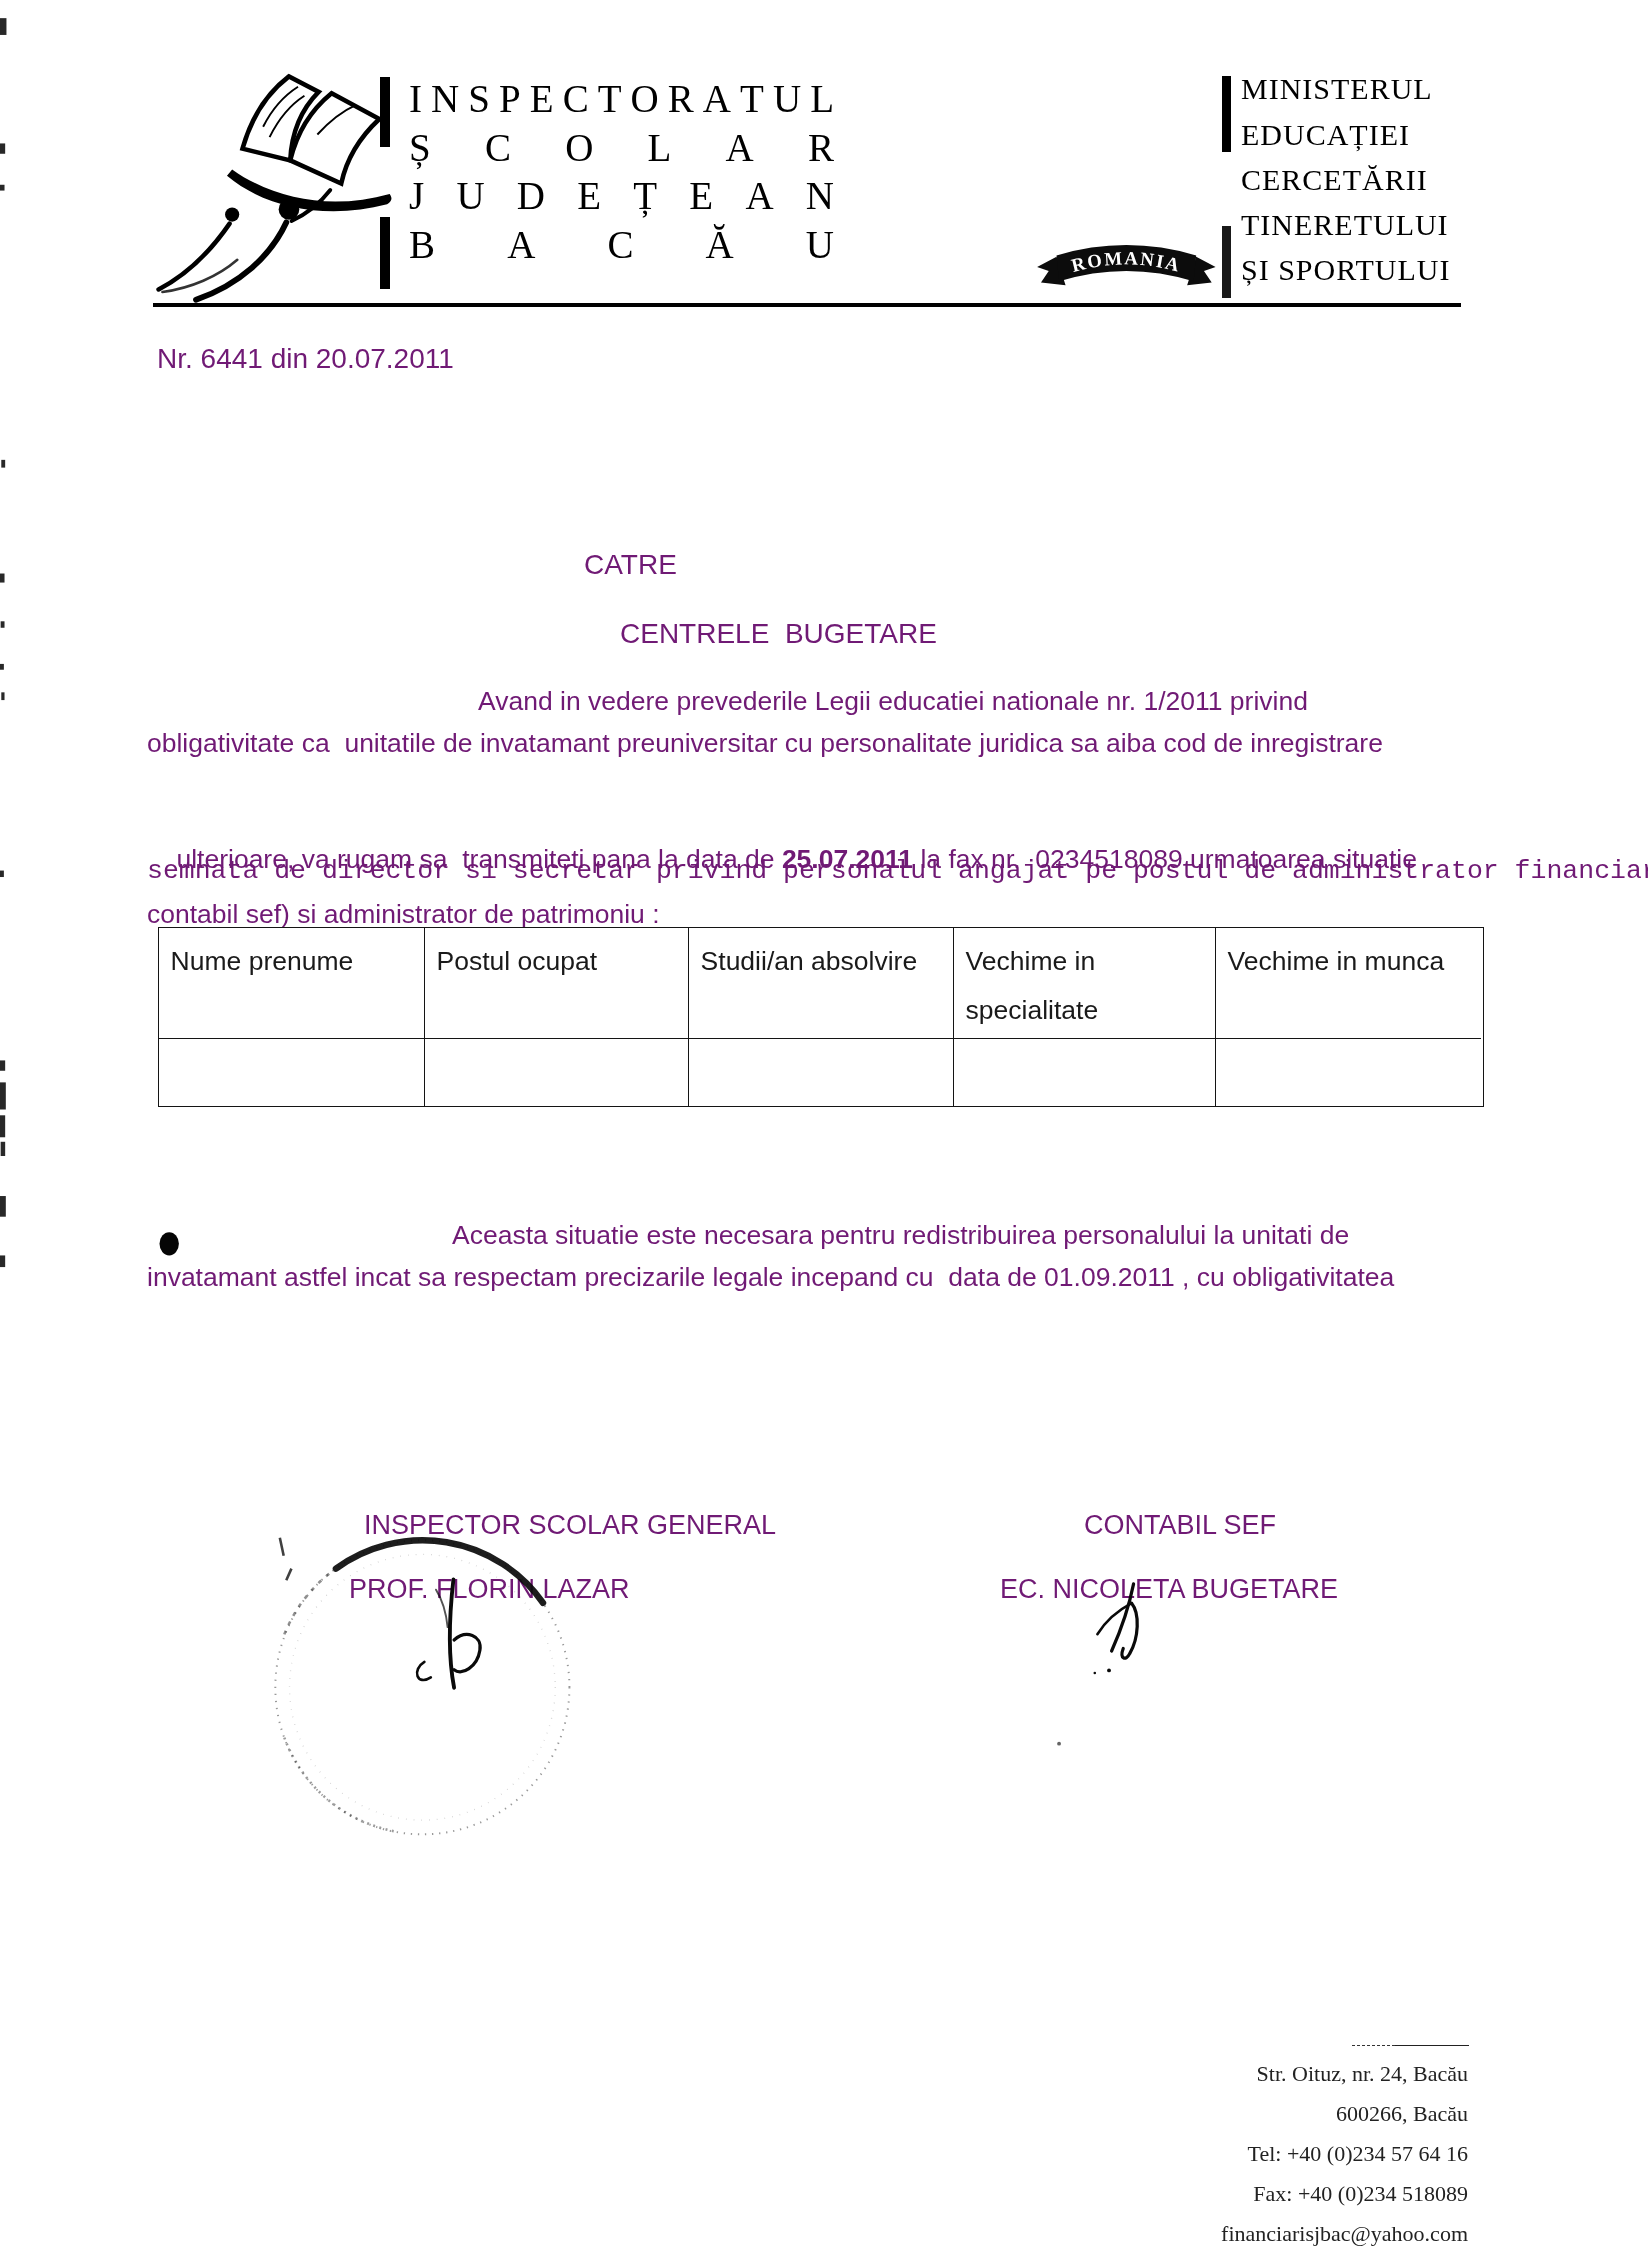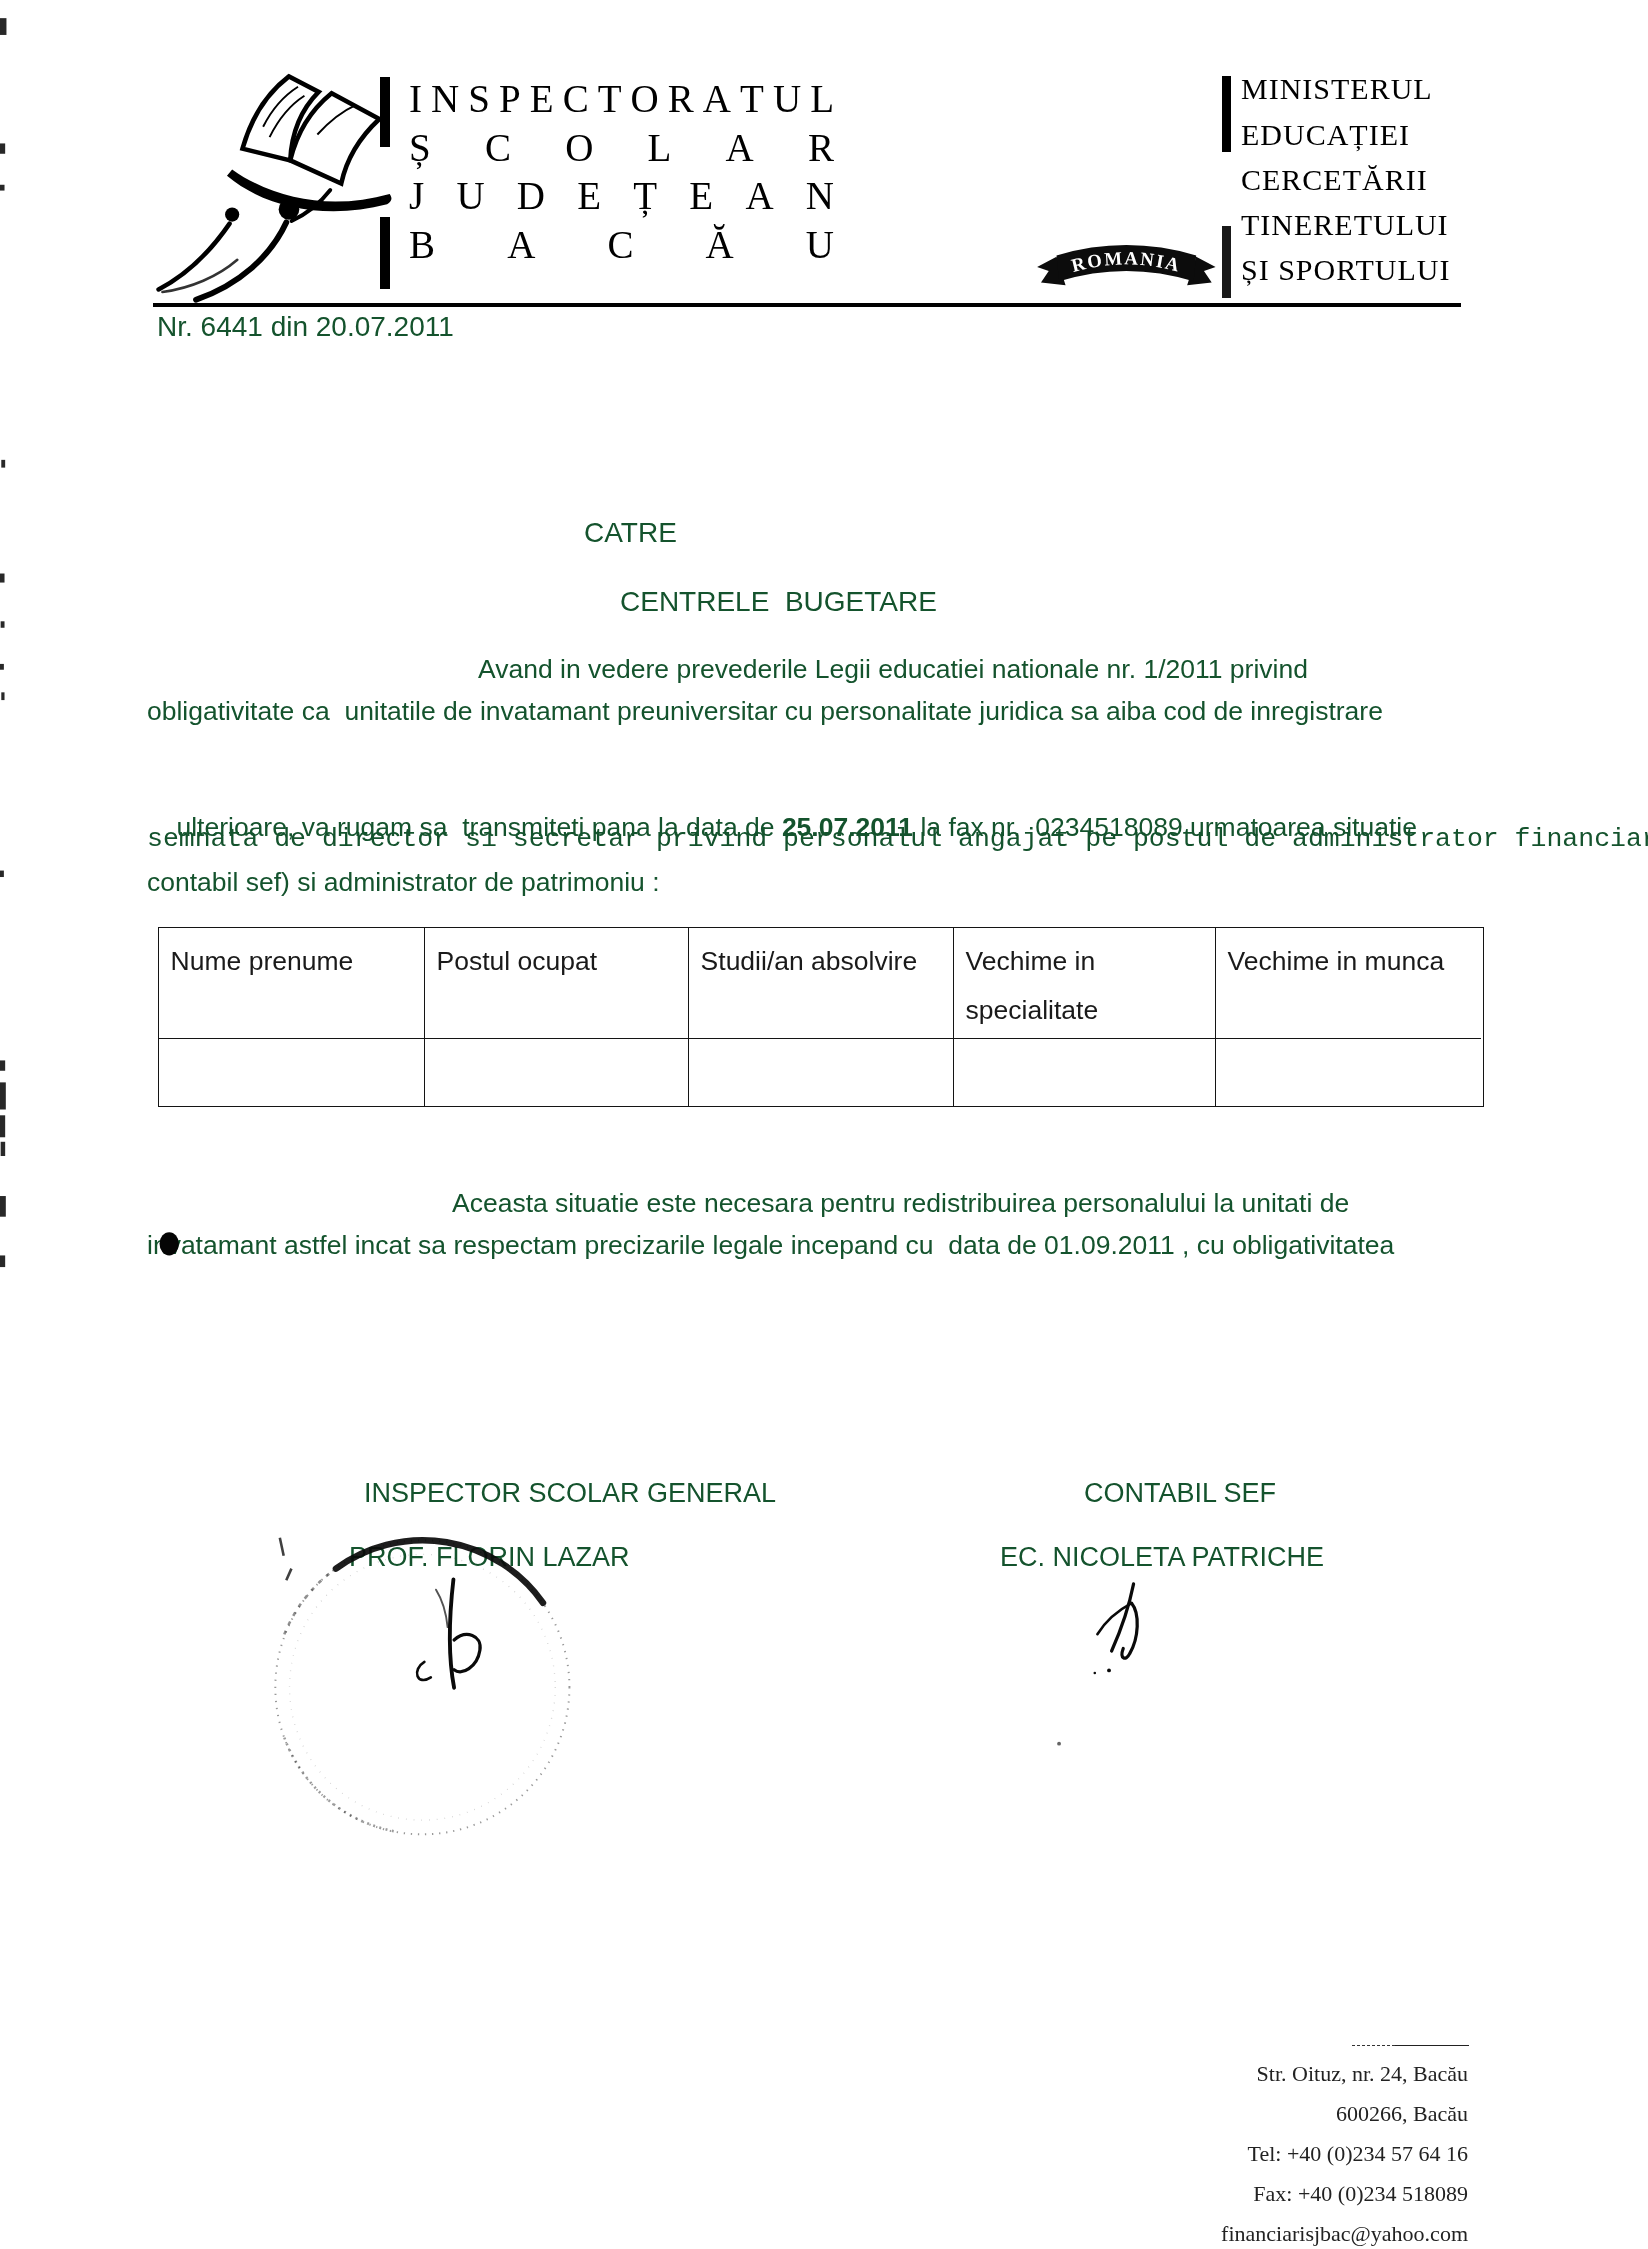--- a/index.html
+++ b/index.html
@@ -3,21 +3,21 @@
 <meta charset="utf-8">
 <style>
   html,body{margin:0;padding:0;background:#e8e8e8;}
   .page{position:relative;width:1648px;height:2250px;background:#ffffff;overflow:hidden;
         font-family:"Liberation Sans",sans-serif;color:#161616;}
   .abs{position:absolute;white-space:pre;}
   .orgline{display:flex;justify-content:space-between;font-family:"Liberation Serif",serif;
            font-size:39px;color:#000;font-weight:500;}
   .minline{font-family:"Liberation Serif",serif;font-size:30px;letter-spacing:1px;color:#000;}
   .bar{position:absolute;background:#000;}
-  .bodyline{font-size:26.5px;color:#14532d;}
+  .bodyline{font-size:26.5px;color:#701a75;margin-top:32px;}
   .tbl{position:absolute;left:158px;top:927px;width:1324px;border:1.9px solid #141414;
        display:grid;grid-template-columns:266px 264px 265px 262px 265px;grid-template-rows:111px 67px;}
   .tbl .cell{border-right:1.9px solid #141414;border-bottom:1.9px solid #141414;
              padding:9px 10.3px 0 11.6px;font-size:26.5px;line-height:49px;color:#1a1a1a;white-space:normal;}
   .tbl .cell:nth-child(5n){border-right:none;}
   .tbl .cell.r2{border-bottom:none;}
   .footline{font-family:"Liberation Serif",serif;font-size:22px;color:#222;line-height:40px;text-align:right;}
   svg{position:absolute;pointer-events:none;}
 </style>
 </head>
@@ -98,21 +98,21 @@
     <div class="cell r2"></div>
     <div class="cell r2"></div>
   </div>
 
   <div class="abs bodyline" style="left:452px;top:1188px;">Aceasta situatie este necesara pentru redistribuirea personalului la unitati de</div>
   <div class="abs bodyline" style="left:147px;top:1230px;">invatamant astfel incat sa respectam precizarile legale incepand cu  data de 01.09.2011 , cu obligativitatea</div>
 
   <div class="abs bodyline" style="left:364px;top:1478px;font-size:27px;">INSPECTOR SCOLAR GENERAL</div>
   <div class="abs bodyline" style="left:1084px;top:1478px;font-size:27px;">CONTABIL SEF</div>
   <div class="abs bodyline" style="left:349px;top:1542px;font-size:27px;">PROF. FLORIN LAZAR</div>
-  <div class="abs bodyline" style="left:1000px;top:1542px;font-size:27px;">EC. NICOLETA PATRICHE</div>
+  <div class="abs bodyline" style="left:1000px;top:1542px;font-size:27px;">EC. NICOLETA BUGETARE</div>
 
   <svg style="left:245px;top:1505px;" width="387" height="362" viewBox="380 2330 600 560">
     <circle cx="655" cy="2612" r="228" fill="none" stroke="#333" stroke-width="3" stroke-dasharray="2 9" opacity="0.5"></circle>
     <circle cx="655" cy="2612" r="206" fill="none" stroke="#444" stroke-width="2" stroke-dasharray="1 11" opacity="0.3"></circle>
     <path d="M521,2428 A228 228 0 0 1 842,2481" fill="none" stroke="#0a0a0a" stroke-width="10" opacity="0.92" stroke-linecap="round"></path>
     <path d="M441,2530 A228 228 0 0 1 521,2428" fill="none" stroke="#222" stroke-width="4" stroke-dasharray="6 10" opacity="0.5"></path>
     <path d="M441,2690 A228 228 0 0 0 615,2836" fill="none" stroke="#222" stroke-width="4" stroke-dasharray="3 7" opacity="0.45"></path>
     <path d="M434,2380 l6,28 M452,2428 l-8,18" stroke="#111" stroke-width="4" opacity="0.8"></path>
   </svg>
   <svg style="left:387px;top:1569px;" width="129" height="142" viewBox="600 2430 200 220">

